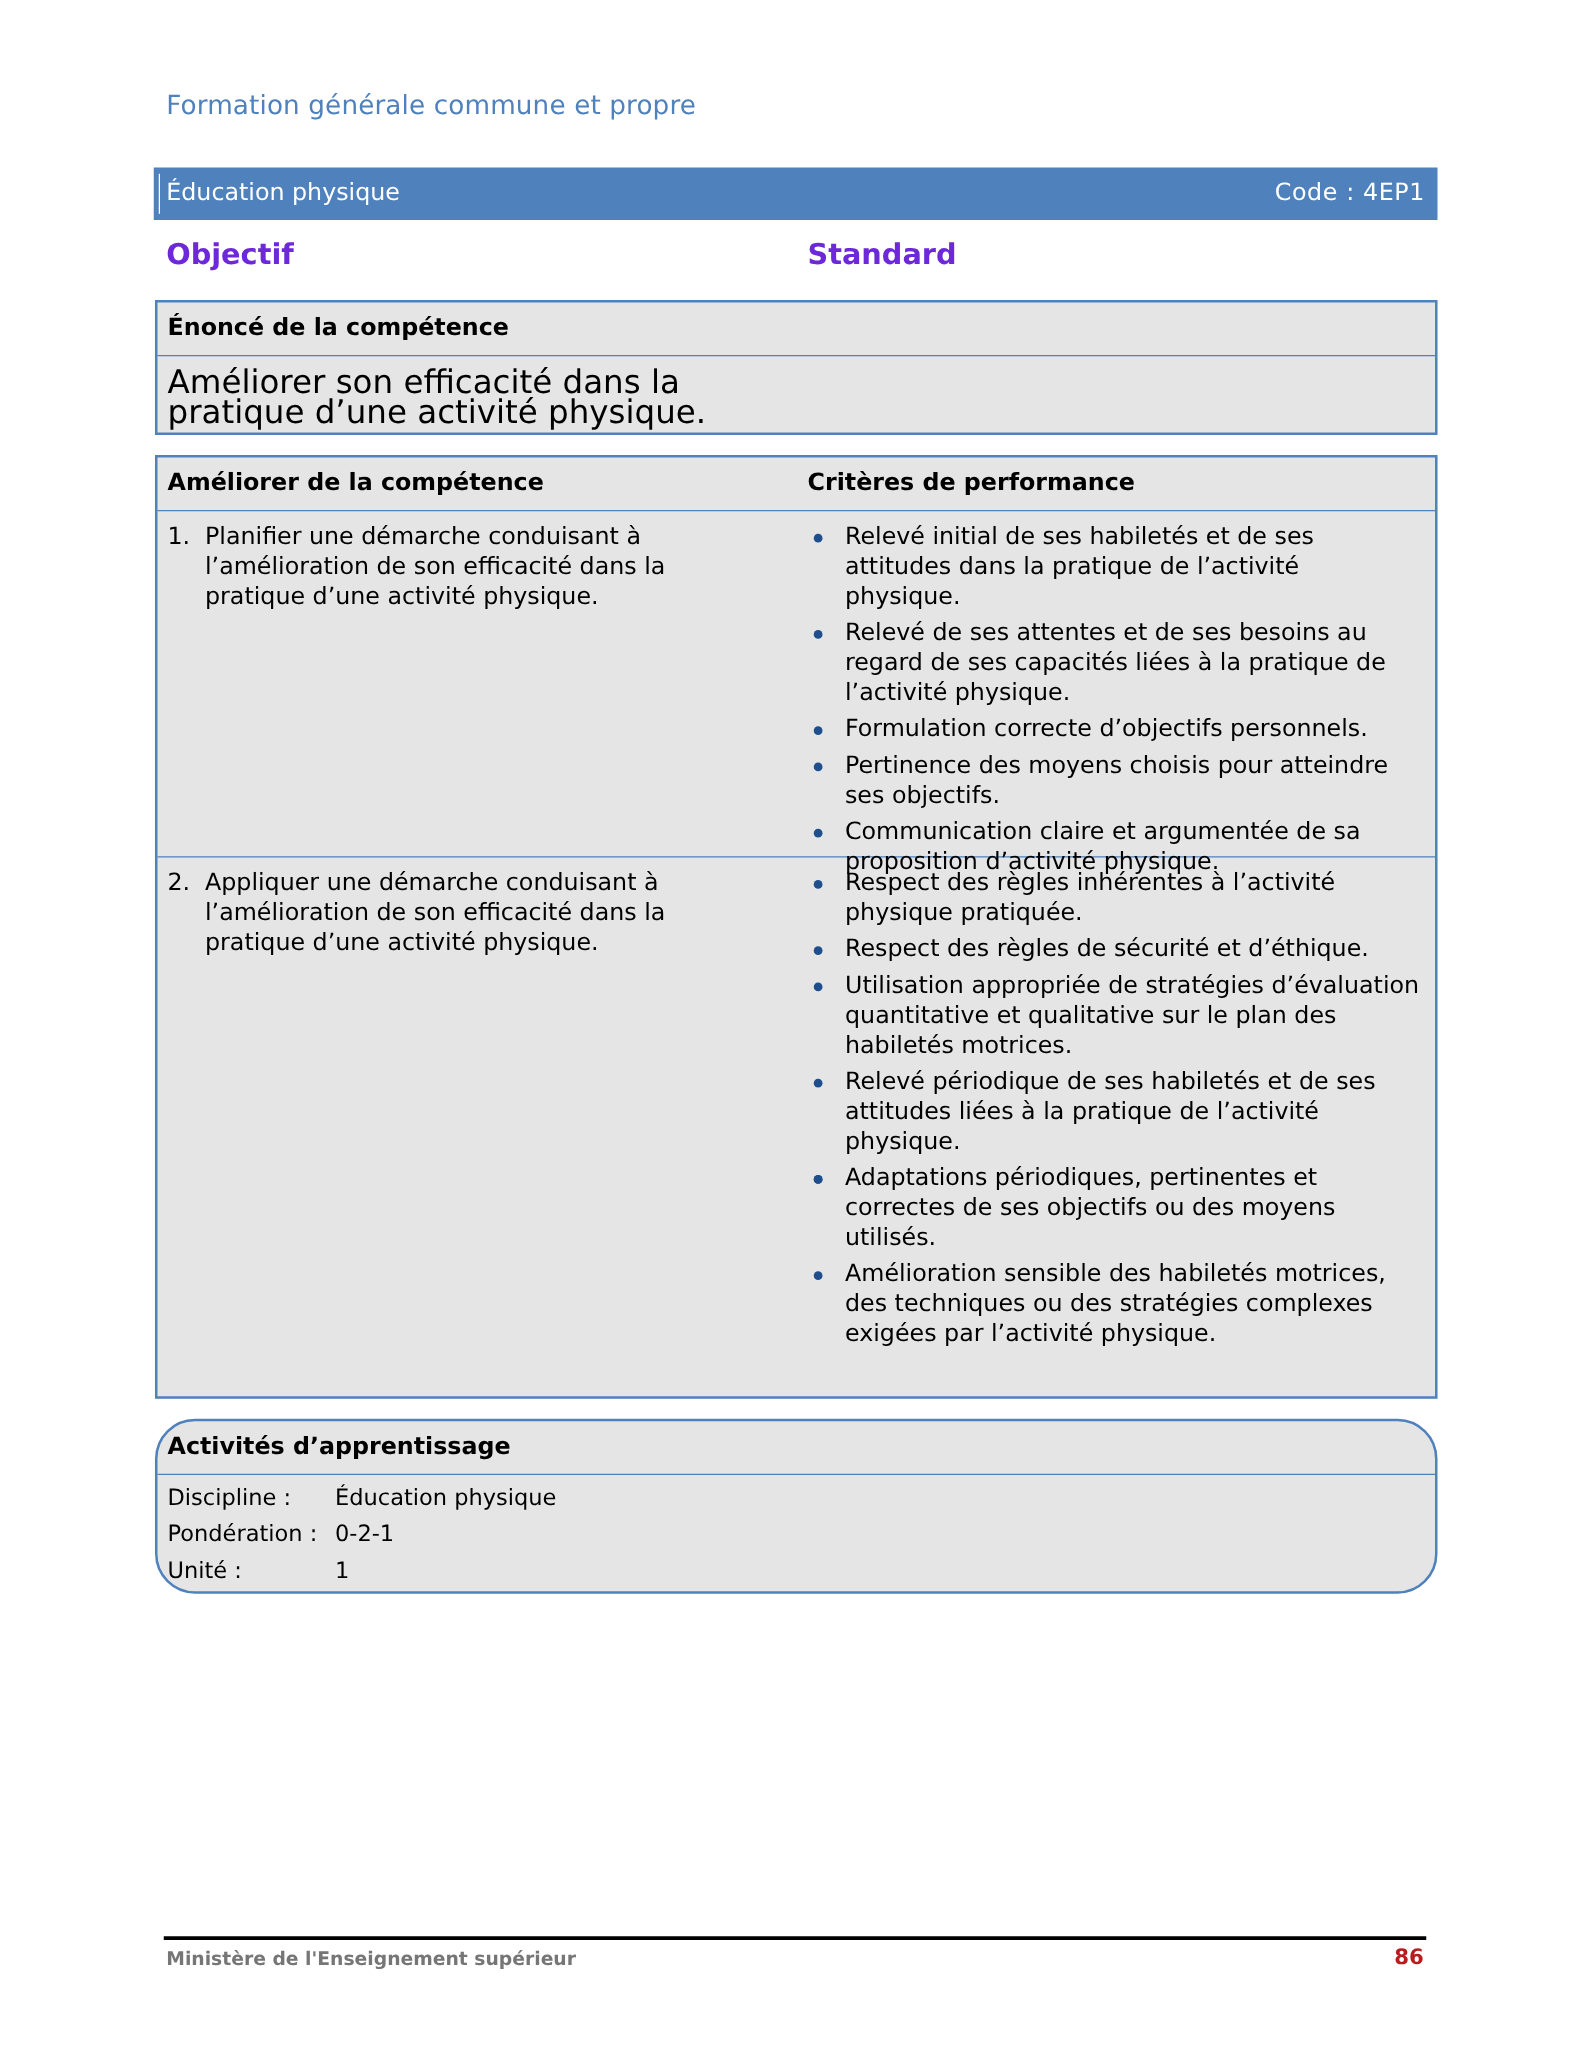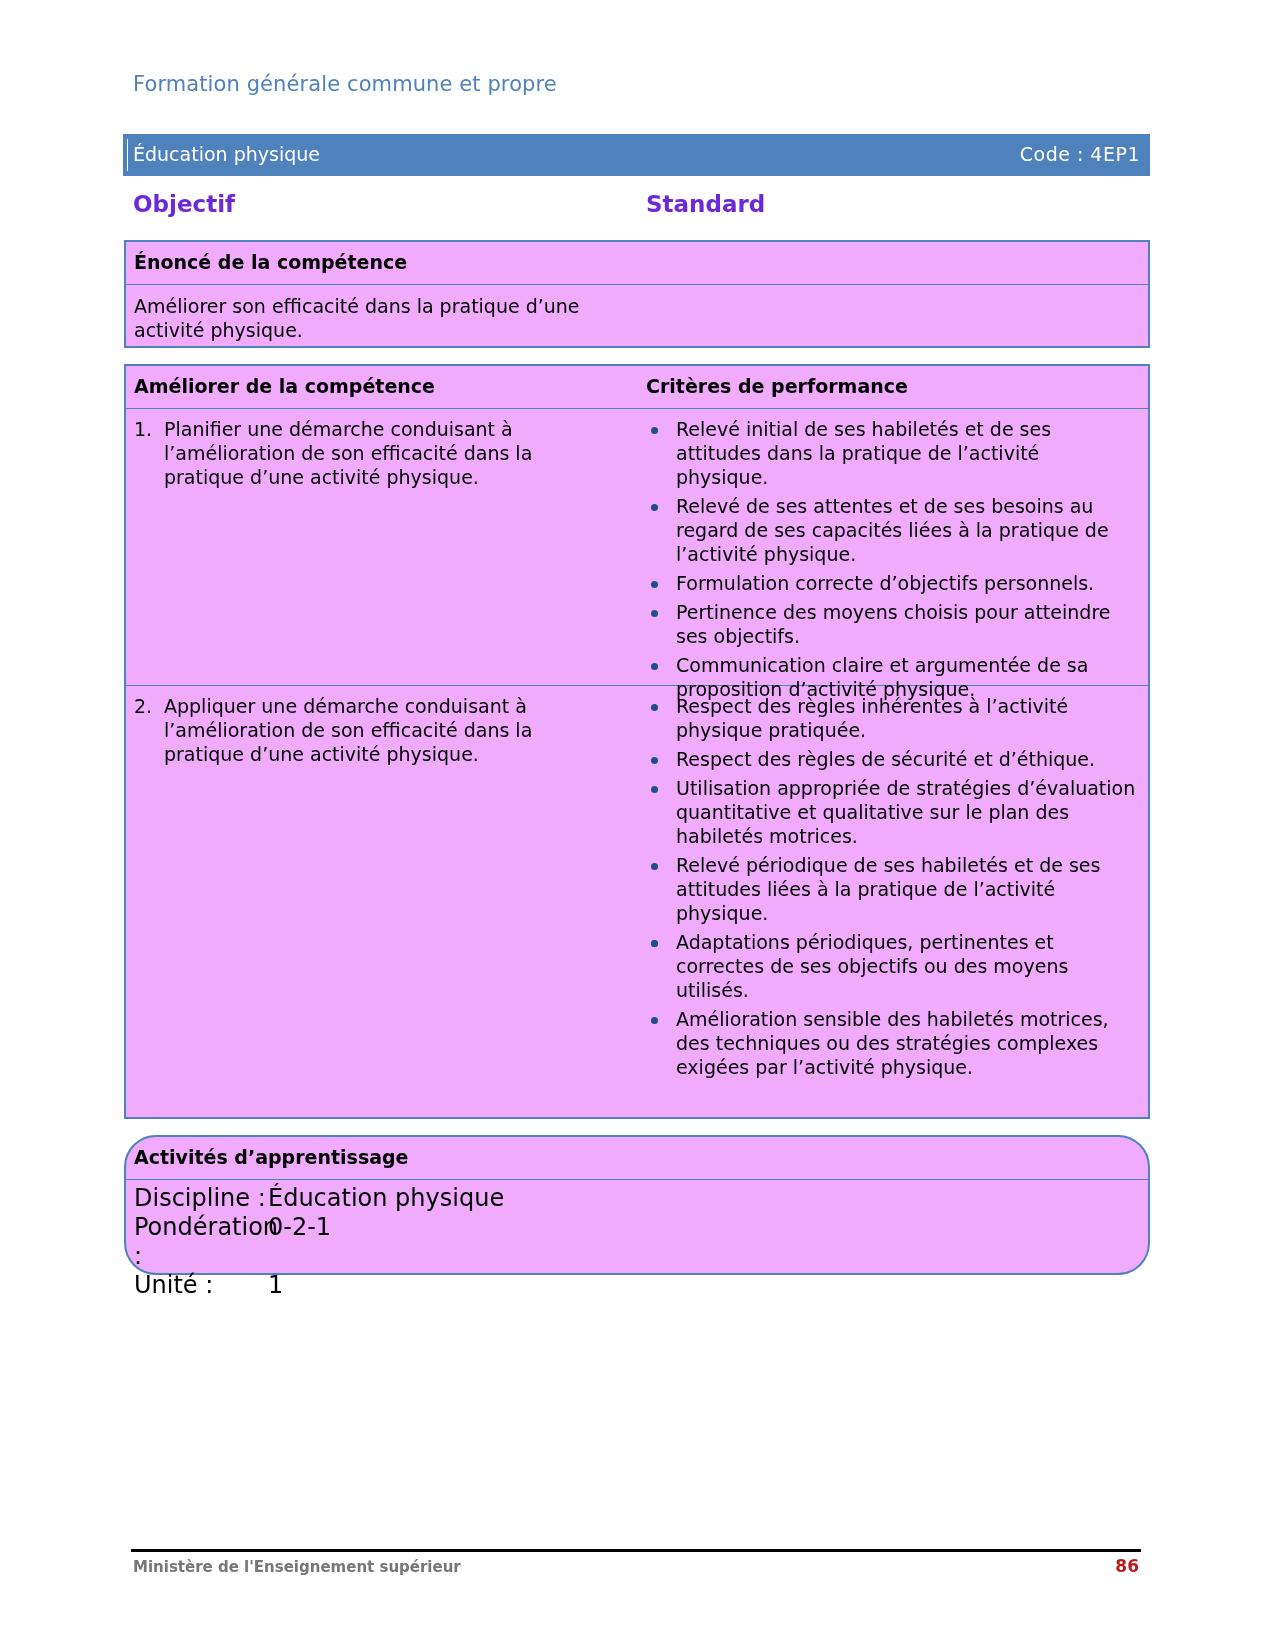--- a/index.html
+++ b/index.html
@@ -23,28 +23,28 @@
   .banner .code { position: absolute; right: 10px; top: 9px; letter-spacing: 0.5px; }
 
   .section-heading {
     position: absolute; top: 191px; font-size: 23px; font-weight: bold; color: #6d28d9;
   }
   .objectif { left: 133px; }
   .standard { left: 646px; }
 
   .box {
     position: absolute; left: 124px; width: 1026px;
-    border: 2.5px solid #4f81bd; box-sizing: border-box; background: #f0abfc;
+    border: 2.5px solid #4f81bd; box-sizing: border-box; background: #e5e5e5;
   }
   .box-head {
     font-weight: bold; font-size: 19px; padding: 9px 8px 8px 8px;
     border-bottom: 1.5px solid #4f81bd; height: 43px; box-sizing: border-box;
   }
   .enonce { top: 240px; height: 108px; }
-  .enonce .body { padding: 9px 8px; font-size: 19px; line-height: 24px; width: 470px; }
+  .enonce .body { padding: 9px 8px; font-size: 26px; line-height: 24px; width: 470px; }
 
   .elements { top: 364px; height: 755px; }
   .elements .box-head { position: relative; }
   .elements .box-head .col2 { position: absolute; left: 520px; top: 9px; }
   .row {
     position: relative; border-bottom: 1.5px solid #4f81bd; box-sizing: border-box;
   }
   .row:last-child { border-bottom: none; }
   .row1 { height: 277px; }
   .row2 { height: 430px; }
@@ -59,21 +59,21 @@
   }
   .crit li {
     position: relative; padding-left: 30px; font-size: 19px; line-height: 24px; margin-bottom: 5px;
   }
   .crit .bullet {
     position: absolute; left: 5px; top: 10px; width: 7px; height: 7px; border-radius: 50%;
     background: #1f4e8c;
   }
 
   .activites { top: 1135px; height: 140px; border-radius: 32px; }
-  .activites .body { padding: 4px 8px; font-size: 24px; line-height: 29px; }
+  .activites .body { padding: 4px 8px; font-size: 18px; line-height: 29px; }
   .kv { display: flex; }
   .kv .k { width: 134px; }
 
   .footer-line {
     position: absolute; left: 131px; top: 1549px; width: 1010px; height: 3px; background: #000;
   }
   .footer-left {
     position: absolute; left: 133px; top: 1558px; font-size: 15px; font-weight: bold; color: #767676;
   }
   .footer-right {

